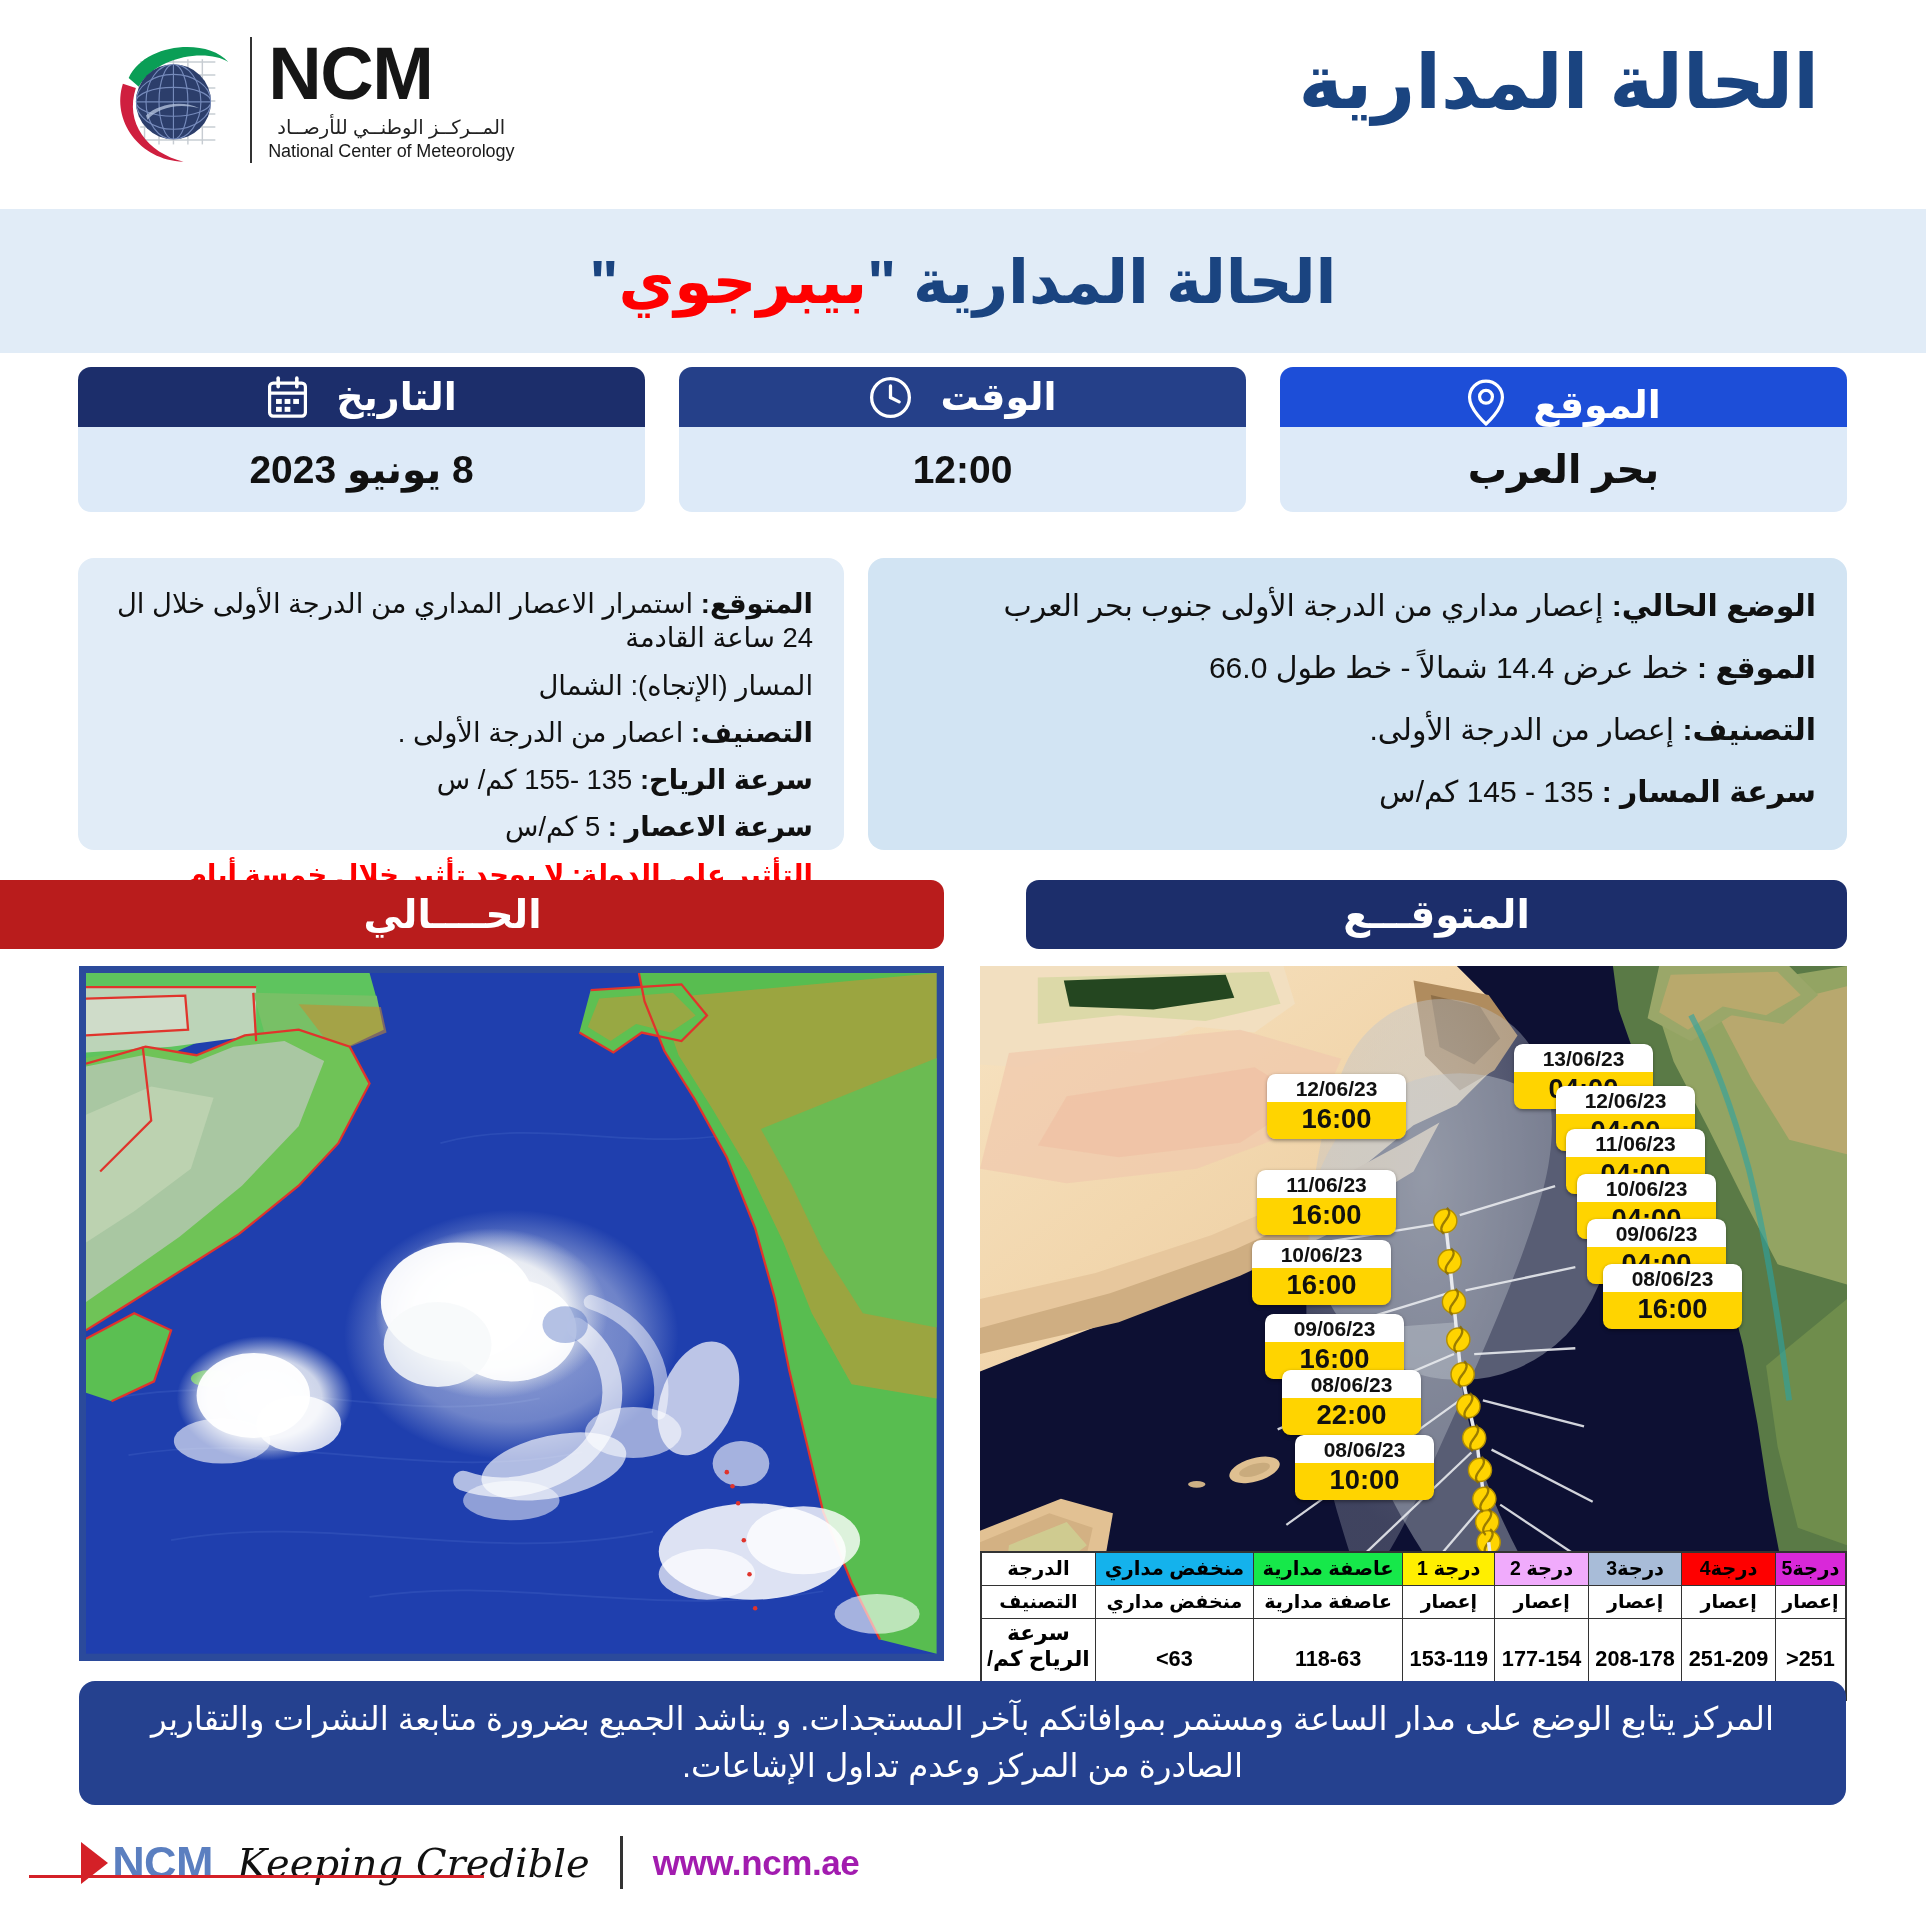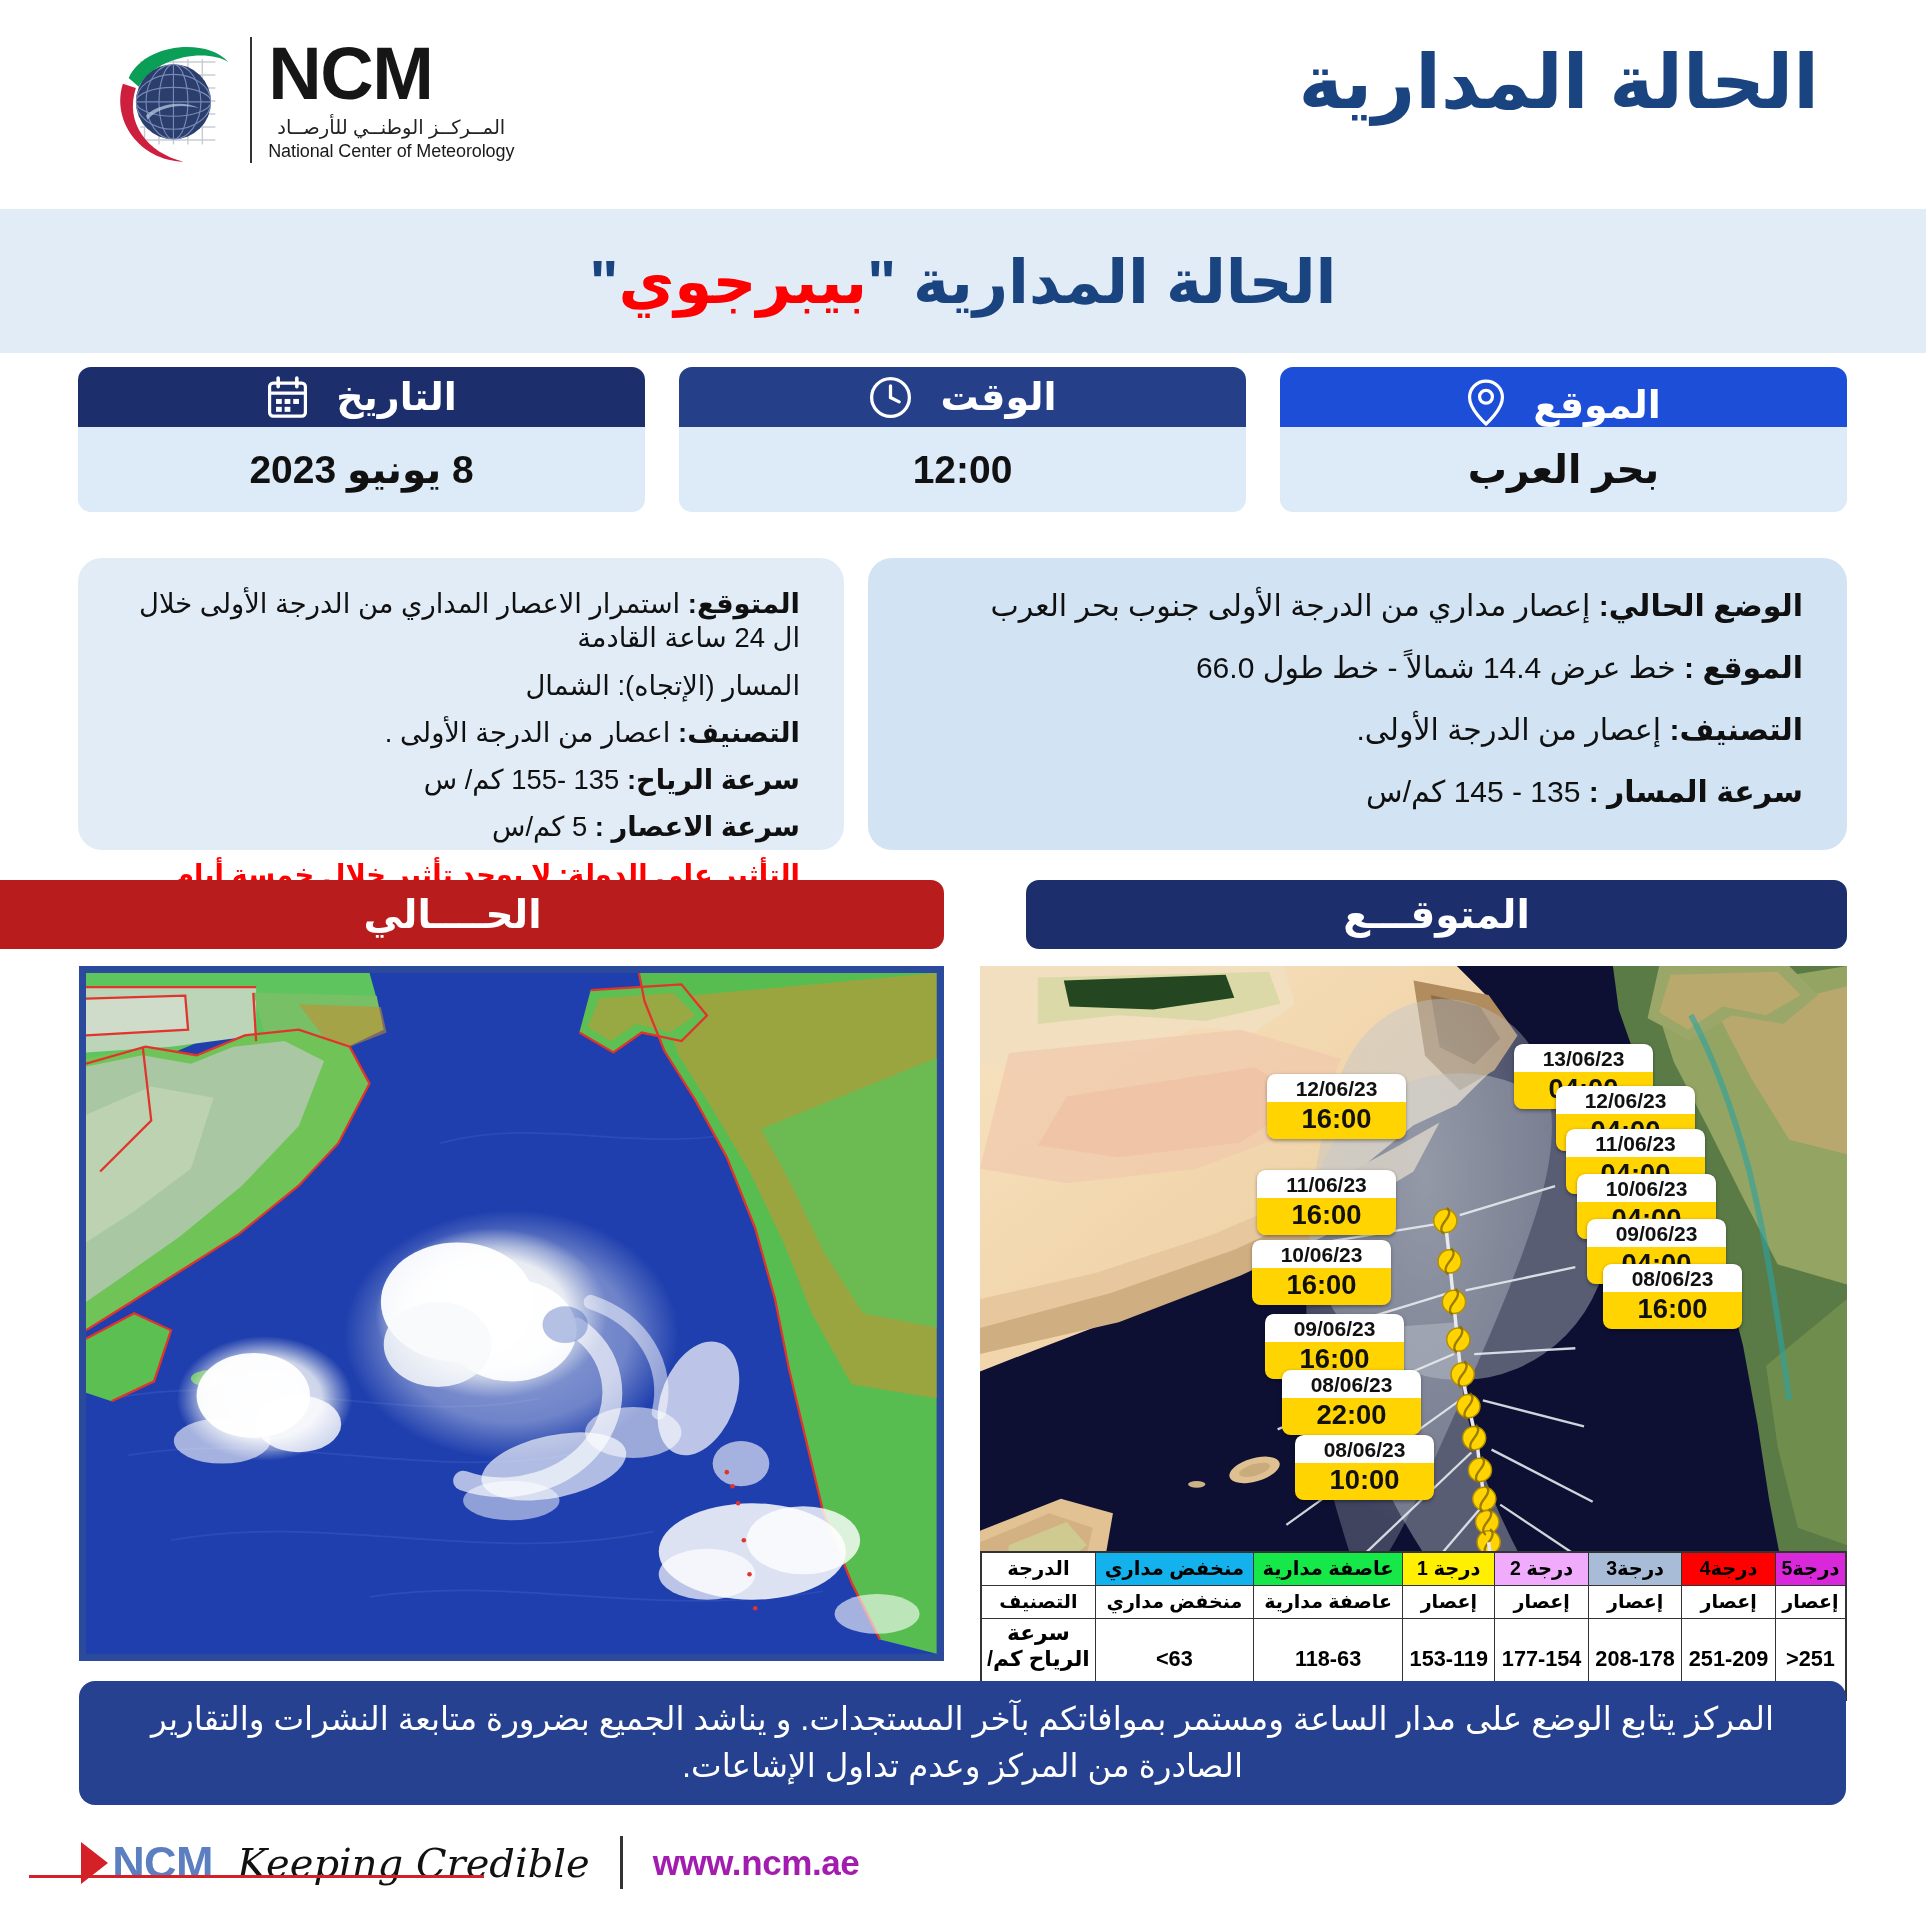--- a/index.html
+++ b/index.html
@@ -60,21 +60,21 @@
   #card-location .card-head{background:#1d4ed8;align-items:flex-end;}
   #card-time{right:680px;}
   #card-time .card-head{background:#254089;}
   #card-date{right:1281px;}
   #card-date .card-head{background:#1c2e6b;}
   .card-icon{display:inline-flex;align-items:center;}
 
   
   .panels{position:absolute;left:0;top:558px;width:1926px;height:303px;}
   .panel{
-    position:absolute;top:0;border-radius:24px;padding:29px 44px;box-sizing:border-box;
+    position:absolute;top:0;border-radius:16px;padding:29px 31px;box-sizing:border-box;
   }
   #panel-current{
     right:79px;width:979px;height:292px;background:#d2e4f3;
   }
   #panel-forecast{
     right:1082px;width:766px;height:292px;background:#e1ecf7;
   }
   .panel p{margin:0 0 16px 0;line-height:1.25;font-size:29px;color:#101010;text-align:right;}
   .panel p.compact{margin-bottom:8.7px;}
   .panel b{font-weight:bold;}

